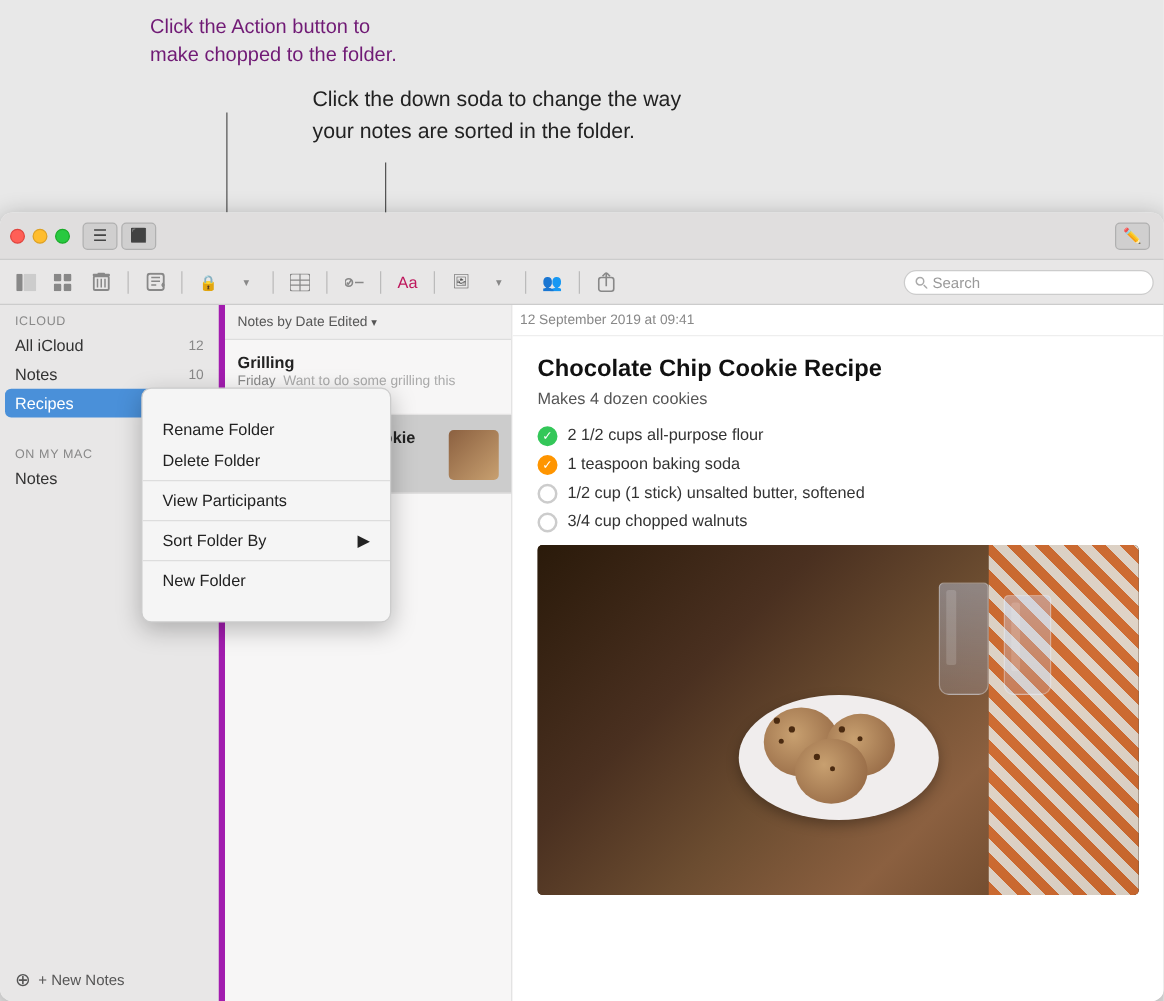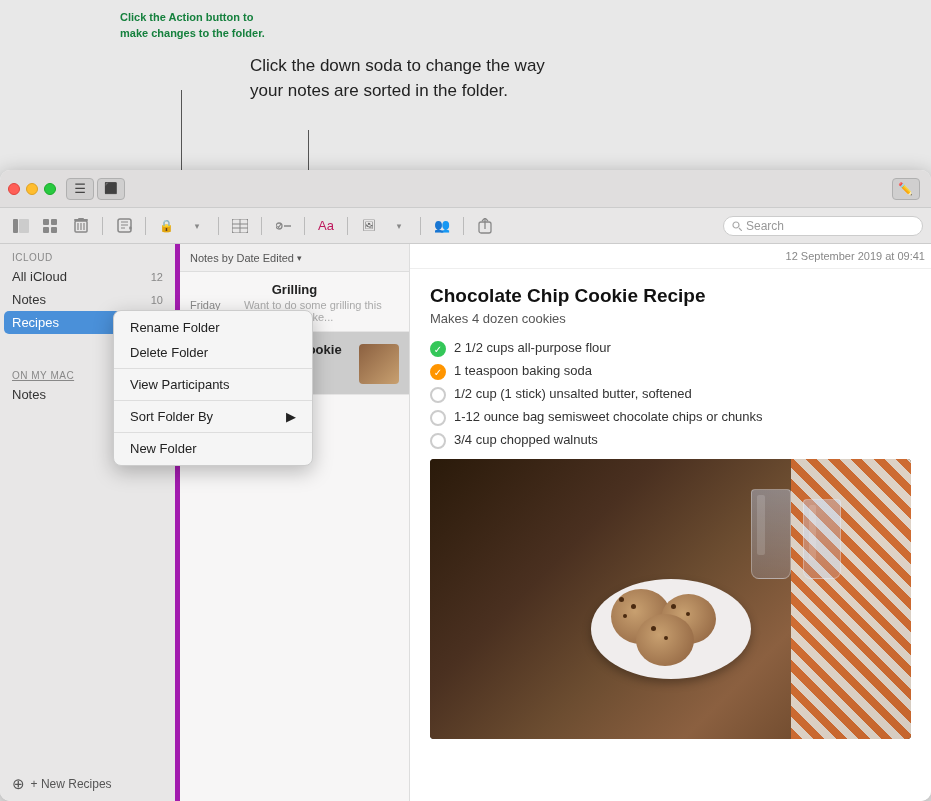--- a/index.html
+++ b/index.html
@@ -194,21 +194,20 @@
       border-bottom: 1px solid #ddd;
       background: #f0efef;
       cursor: pointer;
     }
     .notes-sort-bar .arrow { font-size: 9px; margin-left: 3px; }
 
     .note-item {
       padding: 10px 10px 8px;
       border-bottom: 1px solid #e5e4e4;
       cursor: pointer;
-      text-align: center;
     }
     .note-item.selected { background: #ccc; }
     .note-title {
       font-size: 13px;
       font-weight: 600;
       color: #222;
       margin-bottom: 2px;
     }
     .note-meta {
       font-size: 11px;
@@ -223,21 +222,21 @@
 
     
     .note-detail {
       flex: 1;
       background: #fff;
       display: flex;
       flex-direction: column;
       overflow: hidden;
     }
     .note-detail-header {
-      text-align: right;
+      text-align: left;
       font-size: 11px;
       color: #888;
       padding: 6px;
       border-bottom: 1px solid #eee;
     }
     .note-detail-body {
       flex: 1;
       padding: 16px 20px;
       overflow-y: auto;
     }
@@ -337,21 +336,21 @@
     .context-menu {
       position: absolute;
       top: 310px;
       left: 113px;
       width: 200px;
       background: #f5f5f5;
       border: 1px solid #ccc;
       border-radius: 8px;
       box-shadow: 0 6px 20px rgba(0,0,0,0.25);
       z-index: 100;
-      padding: 4px 0;
+      padding: 20px 0;
     }
     .ctx-item {
       padding: 5px 16px;
       font-size: 13px;
       color: #222;
       cursor: pointer;
     }
     .ctx-sep {
       height: 1px;
       background: #ddd;
@@ -368,23 +367,23 @@
       position: absolute;
       width: 1px;
       background: #555;
       pointer-events: none;
     }
   </style>
 </head>
 <body>
 
 <div class="annotation-area">
-  <div style="font-size:11px;color:#15803d;line-height:1.45;font-weight:bold;">
+  <div style="font-size:16px;color:#701a75;line-height:1.45;">
     <span>Click the Action button to</span><br>
-    <span>make changes to the folder.</span>
+    <span>make chopped to the folder.</span>
   </div>
   <div style="font-size:17px;color:#222;line-height:1.45;margin-top:12px;margin-left:130px;">
     <span>Click the down soda to change the way</span><br>
     <span>your notes are sorted in the folder.</span>
   </div>
 </div>
 
 <div class="v-line" style="left:181px;top:90px;height:80px;"></div>
 
 <div class="v-line" style="left:308px;top:130px;height:65px;"></div>
@@ -495,27 +494,27 @@
         <span>Notes</span>
         <span class="count">10</span>
       </div>
       <div class="sidebar-item active">
         <span>Recipes</span>
         <span style="display:flex;align-items:center;margin-left:auto;gap:3px;">
           <span style="width:8px;height:8px;background:rgba(255,255,255,0.5);border-radius:50%;"></span>
           <span style="background:rgba(255,255,255,0.3);color:#fff;font-size:10px;border-radius:8px;padding:0 5px;">2</span>
         </span>
       </div>
-      <div class="sidebar-section-label" style="margin-top:28px;text-decoration:underline;">On My Mac</div>
+      <div class="sidebar-section-label" style="margin-top:16px;">On My Mac</div>
       <div class="sidebar-item">
         <span>Notes</span>
       </div>
       <div class="sidebar-footer">
         <span style="font-size:15px;">⊕</span>
-        <span>+ New Recipes</span>
+        <span>+ New Notes</span>
       </div>
     </div>
 
     <div class="notes-list">
       <div class="notes-sort-bar">
         <span>Notes by Date Edited</span>
         <span class="arrow">▾</span>
       </div>
       <div class="note-item">
         <div class="note-title">Grilling</div>
@@ -546,24 +545,20 @@
             <div class="check-circle checked-green">✓</div>
             <span>2 1/2 cups all-purpose flour</span>
           </div>
           <div class="checklist-item">
             <div class="check-circle checked-yellow">✓</div>
             <span>1 teaspoon baking soda</span>
           </div>
           <div class="checklist-item">
             <div class="check-circle"></div>
             <span>1/2 cup (1 stick) unsalted butter, softened</span>
-          </div>
-          <div class="checklist-item">
-            <div class="check-circle"></div>
-            <span>1-12 ounce bag semisweet chocolate chips or chunks</span>
           </div>
           <div class="checklist-item">
             <div class="check-circle"></div>
             <span>3/4 cup chopped walnuts</span>
           </div>
         </div>
 
         <div class="note-image">
           <div class="cookie-photo">
             <div class="napkin"></div>

